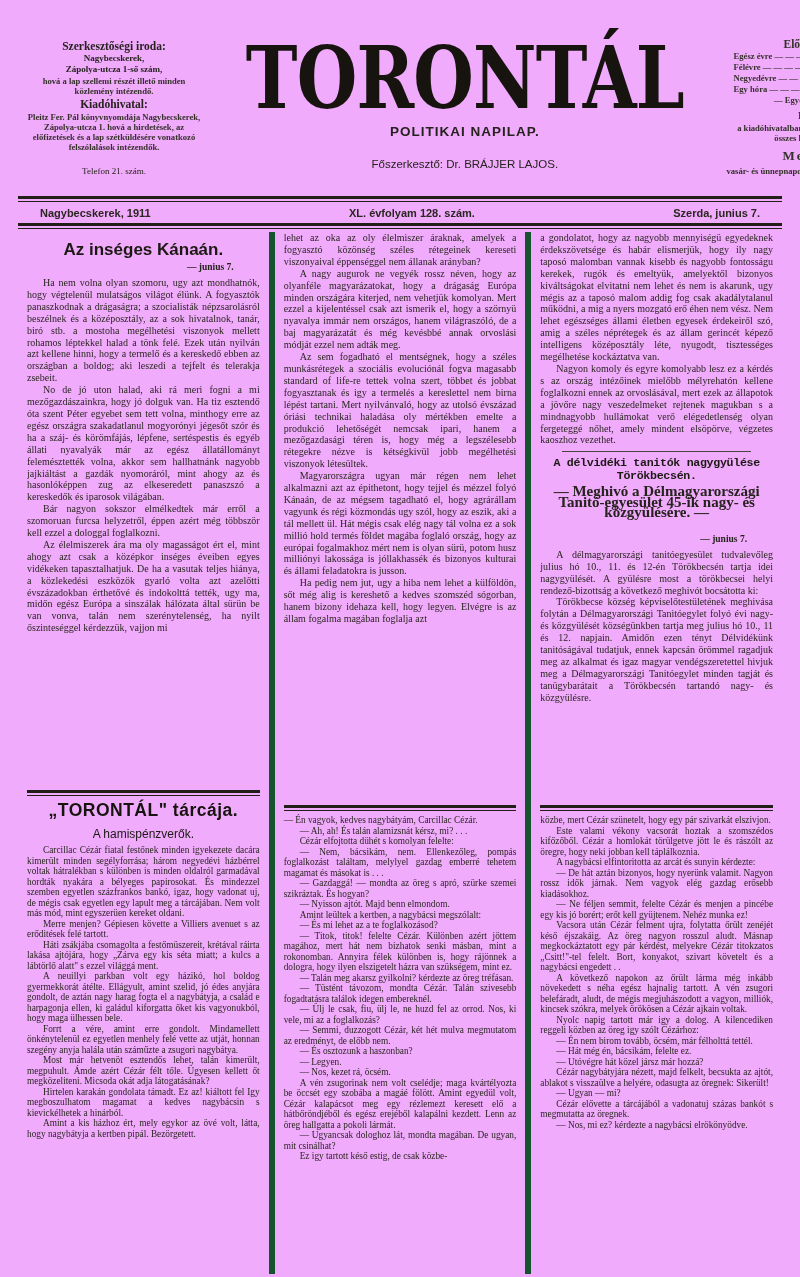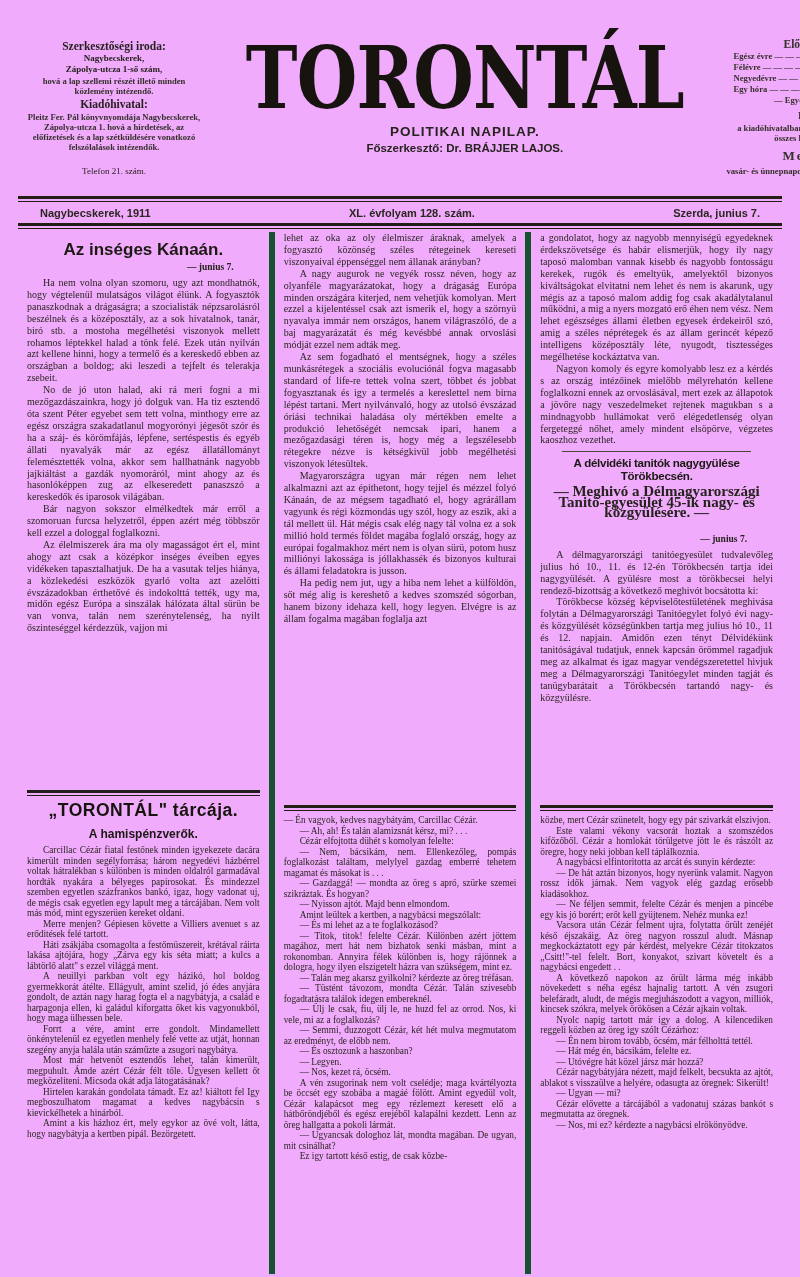--- a/index.html
+++ b/index.html
@@ -23,21 +23,21 @@
   .mh-tel{font-size:9px;font-weight:normal;margin-top:14px;}
   .mh-center{text-align:center;}
   .paper-title{
     font-family:"DejaVu Serif","Liberation Serif",serif;
     font-weight:bold;font-size:79px;line-height:92px;
     letter-spacing:-1px;color:#17130e;
     transform:scale(0.88,1.1);transform-origin:center top;
     white-space:nowrap;
   }
   .paper-sub{font-family:"Liberation Sans","DejaVu Sans",sans-serif;font-weight:bold;font-size:13.5px;letter-spacing:1px;margin-top:4px;}
-  .paper-editor{font-family:"Liberation Sans","DejaVu Sans",sans-serif;font-weight:bold;font-size:11.5px;margin-top:3px;}
+  .paper-editor{font-family:"Liberation Sans","DejaVu Sans",sans-serif;font-weight:normal;font-size:11.5px;margin-top:19px;}
   .mh-right{padding-top:8px;text-align:center;color:#35302a;}
   .mh-right .rows p{margin:0 0 1px 14px;font-size:8.6px;font-weight:bold;text-align:left;color:#35302a;}
   .single-issue{font-size:8.6px;font-weight:bold;margin-top:1px;}
   .mh-h2{font-size:11px;font-weight:bold;margin:4px 0 1px;}
   .mh-h3{font-size:13px;font-weight:bold;letter-spacing:2px;margin:5px 0 1px;}
   
   .rule-double{border-top:3px solid #221e18;border-bottom:1px solid #221e18;height:2px;}
   .rule-thin{border-top:1px solid #4a463f;margin:5px 22px 4px;}
   .tarca-rule{margin:6px 0 4px;}
   
@@ -59,33 +59,33 @@
     font-family:"Liberation Sans","DejaVu Sans",sans-serif;
     font-weight:bold;font-size:17px;text-align:center;margin:8px 0 2px;color:#1c1813;
   }
   .art-date{font-size:9.5px;font-weight:bold;text-align:right;padding-right:26px;margin:0 0 5px;}
   .art-body p{
     margin:0;text-indent:16px;text-align:justify;
     font-size:10px;line-height:11.9px;color:#2b2620;
   }
   .cont p:first-child{text-indent:0;}
   .art2-title{
-    font-family:Liberation Sans, sans-serif;
+    font-family:Liberation Mono, monospace;
     font-weight:bold;font-size:11.6px;letter-spacing:-0.3px;
     text-align:center;margin:2px 0 4px;color:#1c1813;
   }
   .art2-sub{font-size:15px;font-weight:bold;text-align:center;line-height:10.5px;margin:0 8px 16px;}
   .tarca-header{
     font-family:"Liberation Sans","DejaVu Sans",sans-serif;
     font-weight:bold;font-size:17.5px;letter-spacing:0.5px;
     text-align:center;margin:2px 0 6px;color:#17130e;
   }
   .tarca-title{
     font-family:"Liberation Sans","DejaVu Sans",sans-serif;
-    font-weight:bold;font-size:12px;text-align:center;margin:2px 0 4px;color:#1c1813;
+    font-weight:normal;font-size:12px;text-align:center;margin:2px 0 4px;color:#1c1813;
   }
   .tarca p{font-size:9.3px;line-height:10.5px;}
 </style>
 </head>
 <body>
 
 <div class="page">
 
   <header class="masthead">
     <div class="mh-left">

